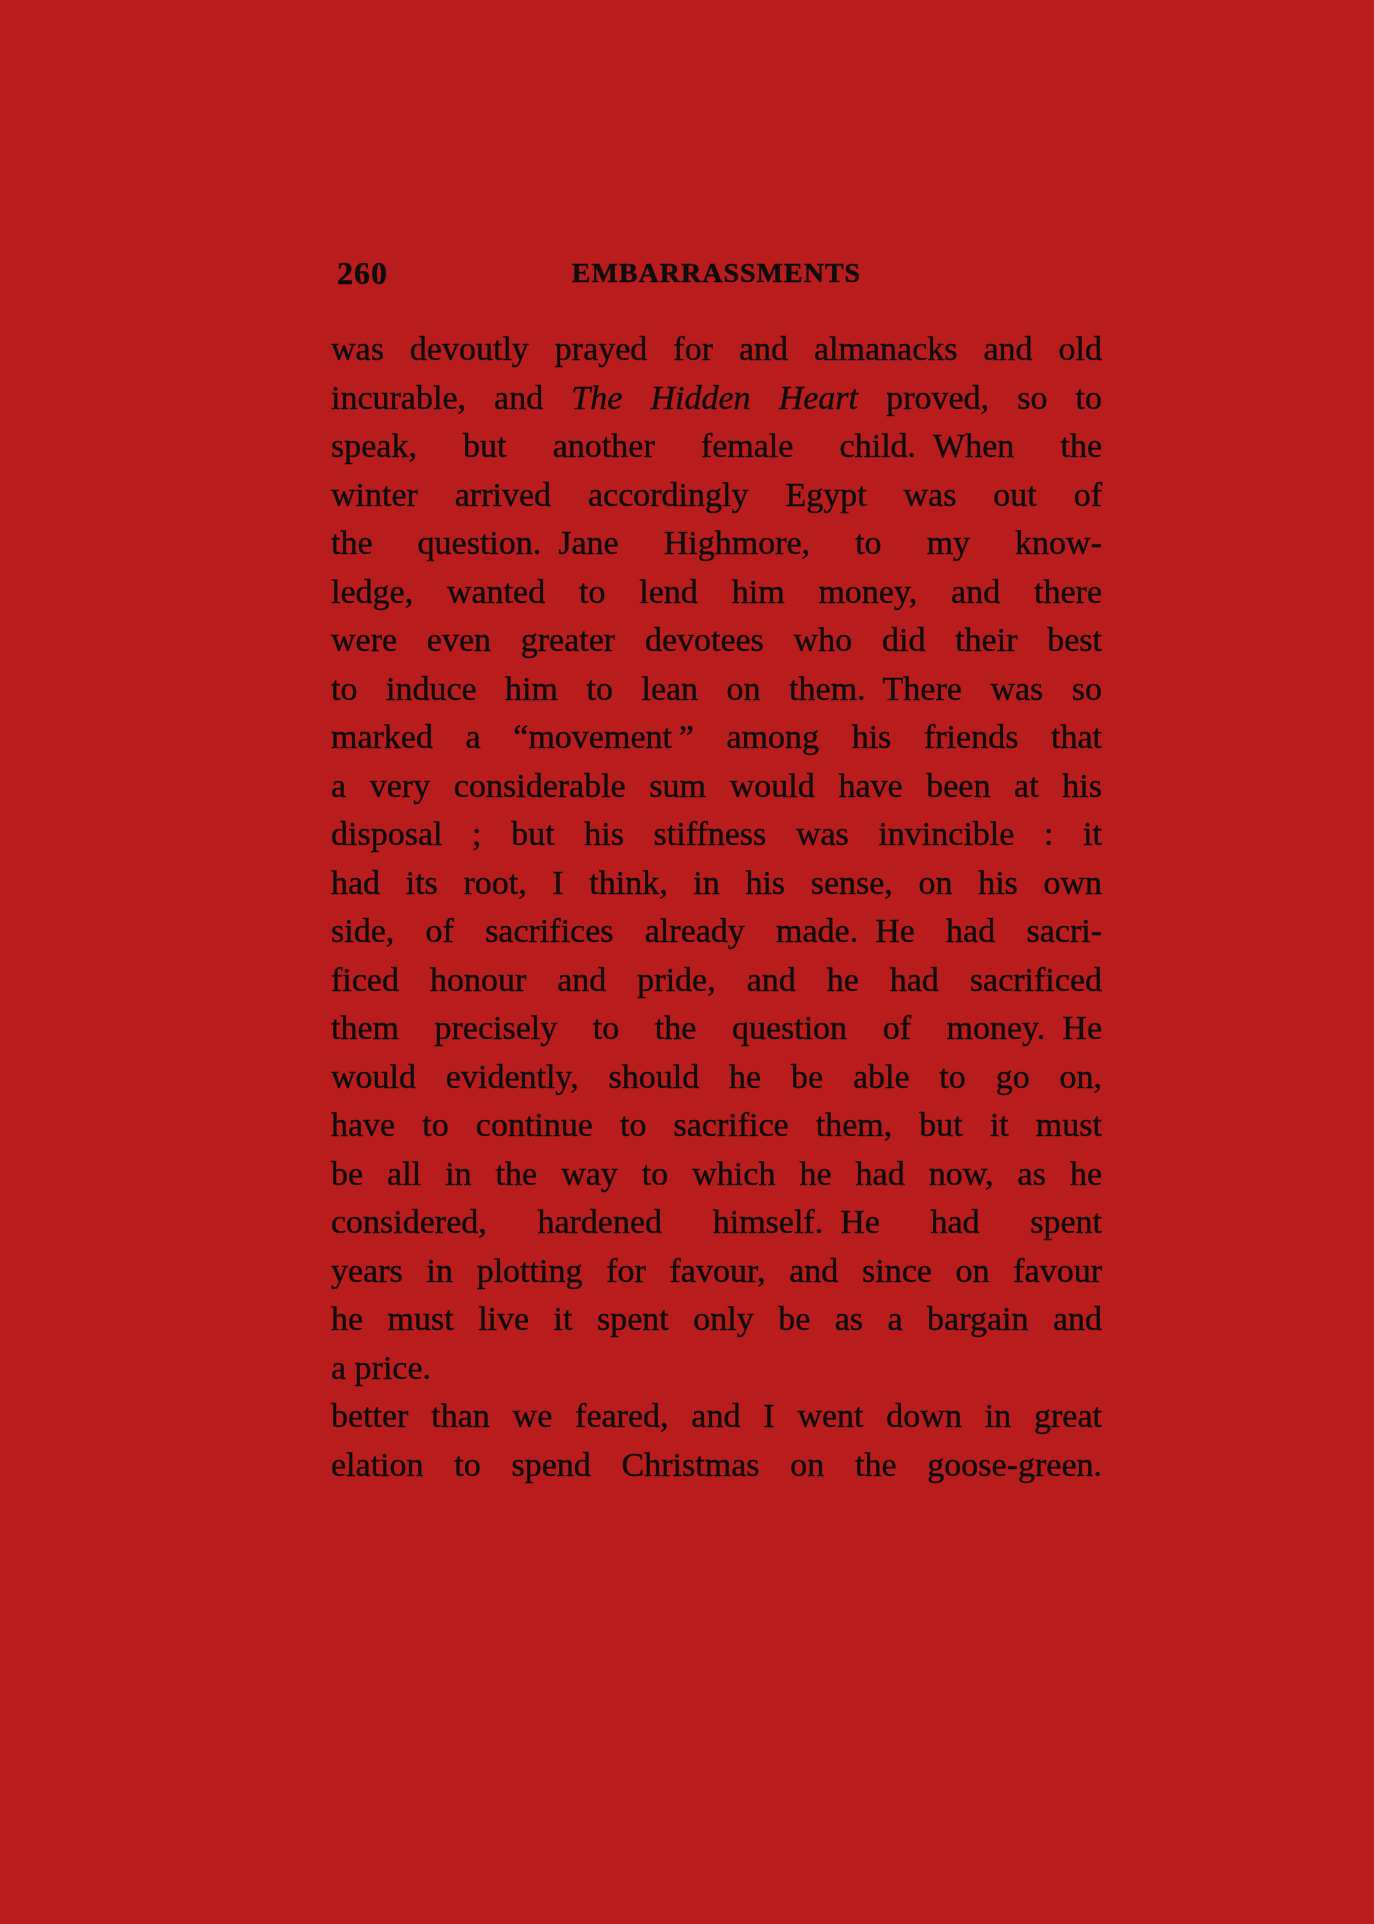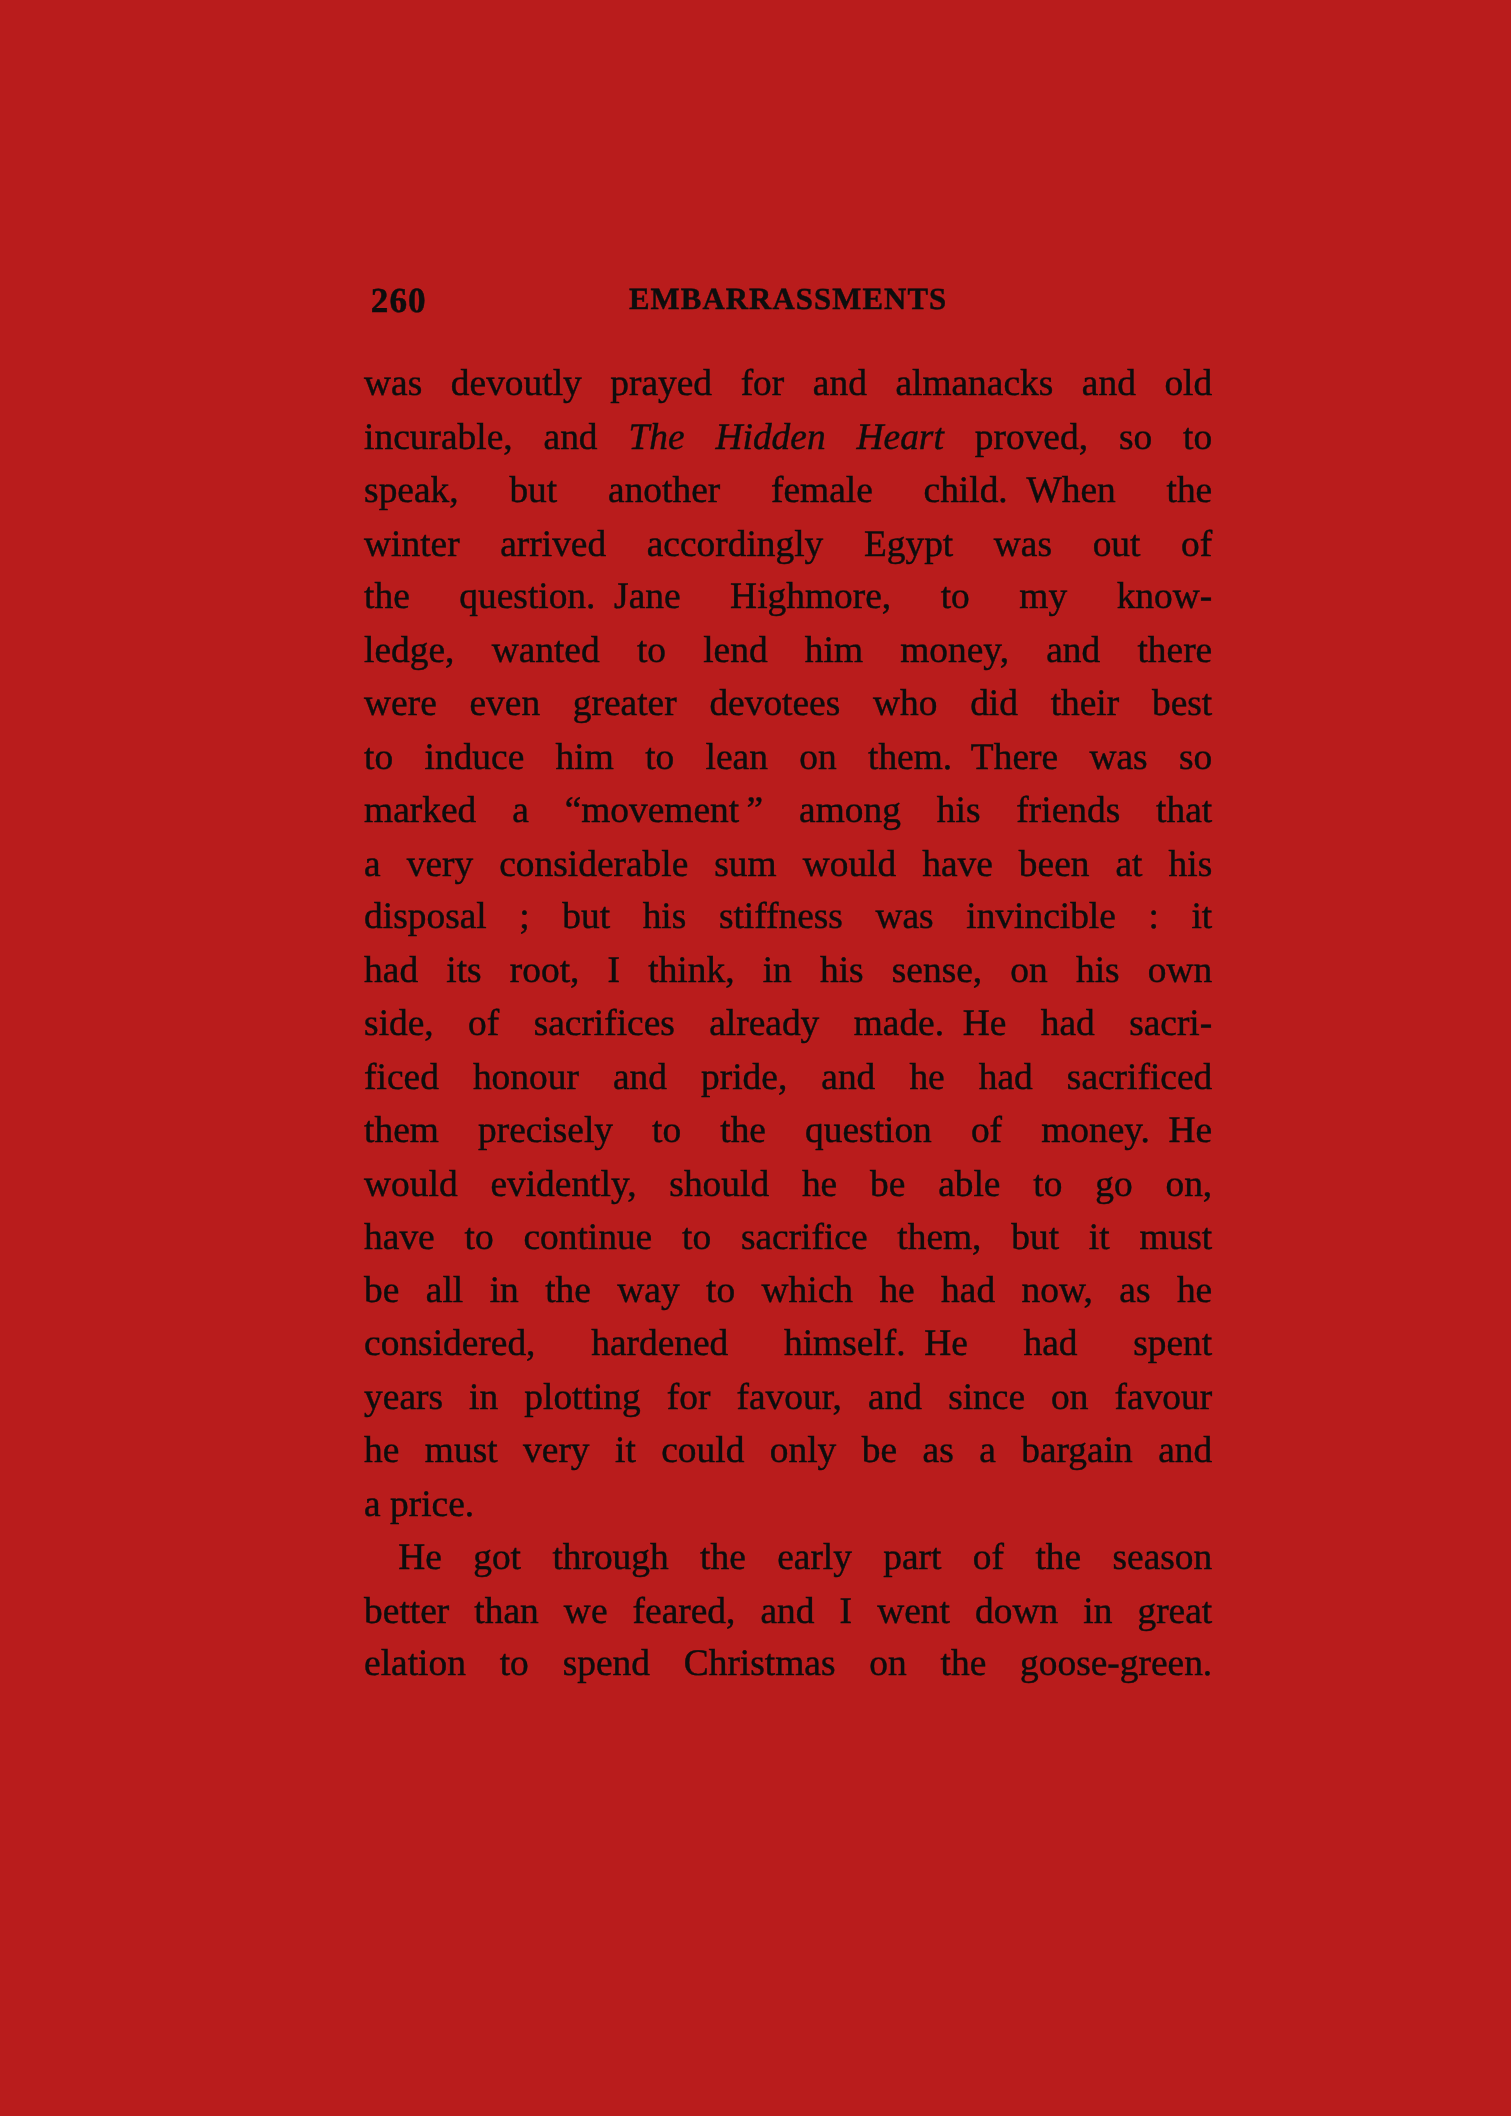--- a/index.html
+++ b/index.html
@@ -88,20 +88,19 @@
     <div class="line">disposal ; but his stiffness was invincible : it</div>
     <div class="line">had its root, I think, in his sense, on his own</div>
     <div class="line">side, of sacrifices already made. He had sacri-</div>
     <div class="line">ficed honour and pride, and he had sacrificed</div>
     <div class="line">them precisely to the question of money. He</div>
     <div class="line">would evidently, should he be able to go on,</div>
     <div class="line">have to continue to sacrifice them, but it must</div>
     <div class="line">be all in the way to which he had now, as he</div>
     <div class="line">considered, hardened himself. He had spent</div>
     <div class="line">years in plotting for favour, and since on favour</div>
-    <div class="line">he must very it could only be as a bargain and</div>
+    <div class="line">he must live it spent only be as a bargain and</div>
     <div class="line par-last">a price.</div>
-    <div class="line indented">He got through the early part of the season</div>
     <div class="line">better than we feared, and I went down in great</div>
     <div class="line">elation to spend Christmas on the goose-green.</div>
   </div>
 
 </div>
 
 </body></html>

